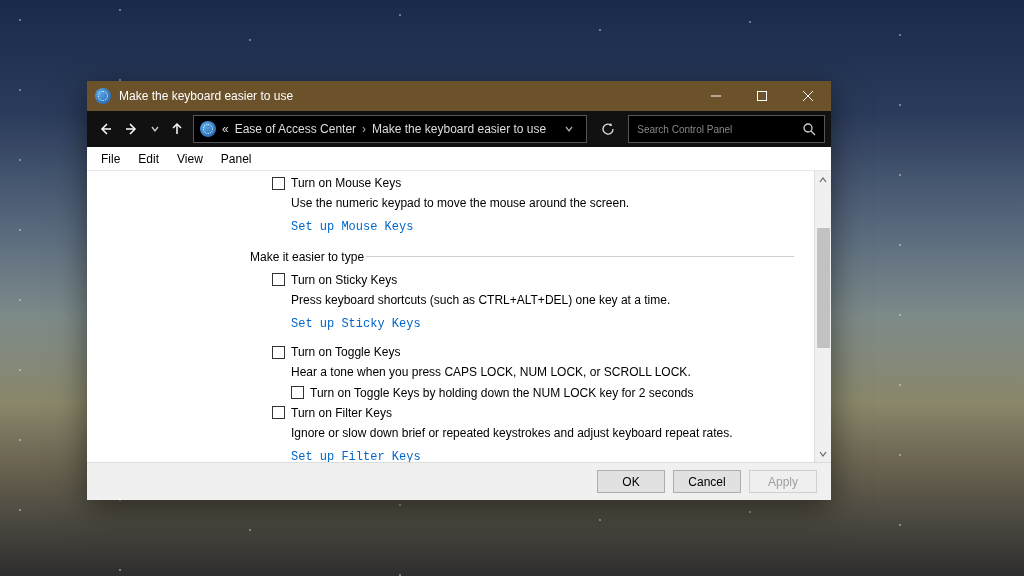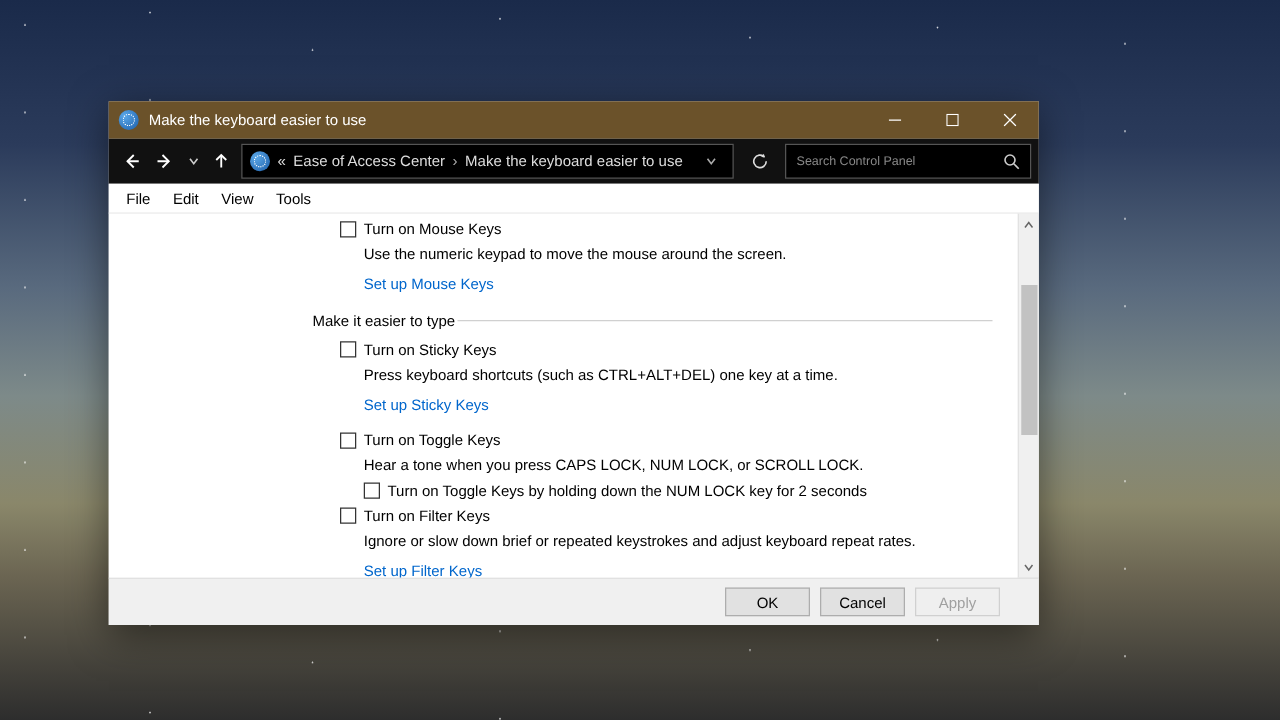--- a/index.html
+++ b/index.html
@@ -115,31 +115,31 @@
     padding-left: 185px; padding-right: 20px;
     color:#000;
   }
   .row{ margin-bottom: 4px; line-height:1.35;}
   .chk-row{ display:flex; align-items:center; gap:6px; }
   .chk{
     width:13px; height:13px; border:1px solid #333; background:#fff; flex-shrink:0;
   }
   .desc{ margin-left: 19px; color:#000; }
   .link{ color:#0066cc; cursor:pointer; }
-  .link-row{ margin-left:19px; margin-top:8px; margin-bottom:12px;}
+  .link-row{ margin-left:19px; margin-top:8px; margin-bottom:12px;font-family:Liberation Mono, monospace;}
   .group{ margin-top:14px; }
   .group-head{
     display:flex; align-items:center; gap:2px; margin-left:-22px; margin-bottom:8px;
   }
   .group-head .gh-label{ white-space:nowrap; }
   .group-head .gh-line{ flex:1; height:1px; background:#d0d0d0; }
   .sub-chk{ margin-left:19px; margin-top:4px;}
   .footer{
     height:38px; border-top:1px solid #dcdcdc; background:#f0f0f0;
-    display:flex; align-items:center; justify-content:flex-end; gap:8px; padding:0 31px;
+    display:flex; align-items:center; justify-content:flex-end; gap:8px; padding:0 14px;
   }
   .btnf{
     min-width:68px; height:23px; border:1px solid #adadad; background:#e1e1e1;
     font-size:12px; padding:0 10px; display:flex; align-items:center; justify-content:center;
   }
   .btnf.disabled{ color:#a0a0a0; border-color:#d0d0d0; background:#efefef;}
   svg { display:block; }
 </style>
 </head>
 <body>
@@ -223,21 +223,21 @@
             <path d="M8 8 L12 12" stroke="#ccc" stroke-width="1.3"></path>
           </svg>
       </span>
     </div>
   </div>
 
   <div class="menubar">
     <span class="mi">File</span>
     <span class="mi">Edit</span>
     <span class="mi">View</span>
-    <span class="mi">Tools</span>
+    <span class="mi">Panel</span>
   </div>
 
   <div class="content-wrap">
     <div class="content">
       <div class="pane">
 
         <div class="row chk-row">
           <span class="chk"></span>
           <span>Turn on Mouse Keys</span>
         </div>

